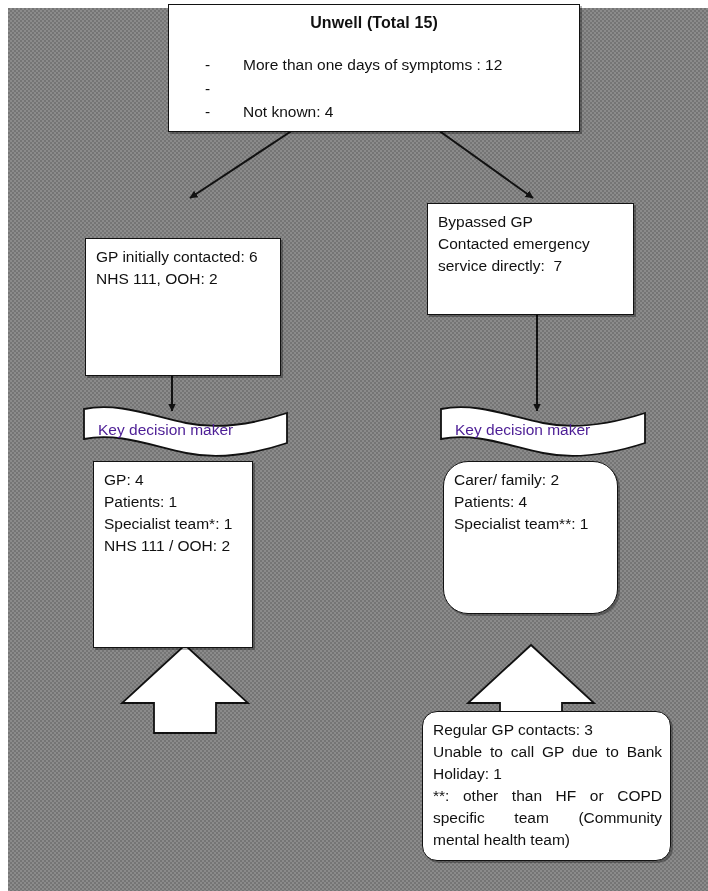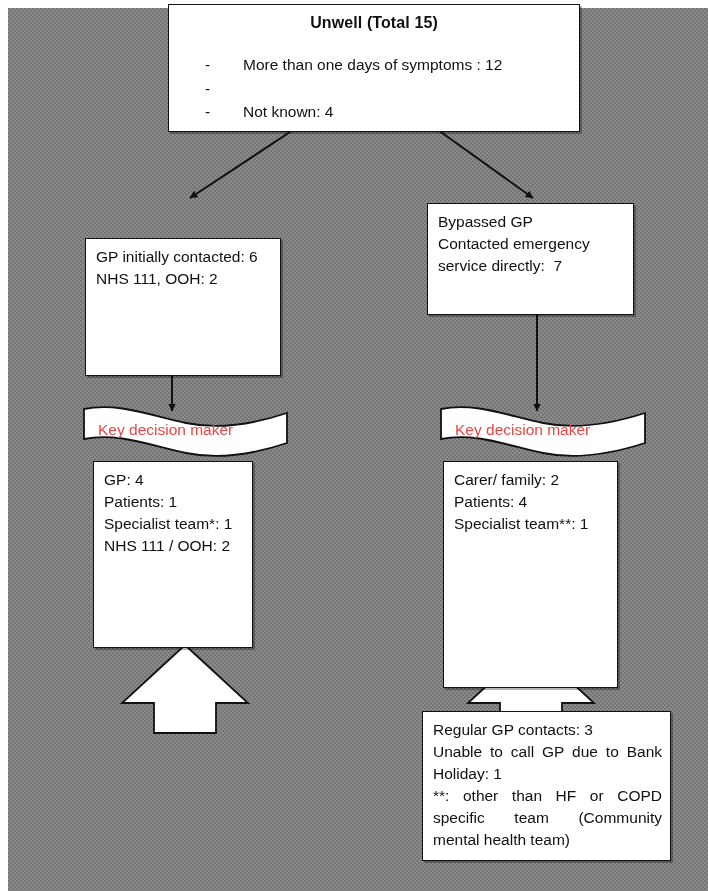--- a/index.html
+++ b/index.html
@@ -66,21 +66,21 @@
   svg.overlay {
     position: absolute;
     left: 0; top: 0;
     width: 708px;
     height: 891px;
     pointer-events: none;
   }
   .banner-label {
     position: absolute;
     font-size: 15.5px;
-    color: #ef4444;
+    color: #4c1d95;
   }
 </style>
 </head>
 <body>
 
 <div id="canvas">
 
   <div id="backdrop"></div>
 
   <svg class="overlay" viewBox="0 0 708 891">
@@ -137,26 +137,26 @@
   <div class="banner-label" style="left:98px; top:421px;">Key decision maker</div>
   <div class="banner-label" style="left:455px; top:421px;">Key decision maker</div>
 
   <div class="box justify" style="left:93px; top:461px; width:160px; height:187px;">
     <div class="txt">GP: 4
 Patients: 1
 Specialist team*: 1
 NHS 111 / OOH: 2</div>
   </div>
 
-  <div class="box justify" style="left:443px; top:461px; width:175px; height:227px;">
+  <div class="box justify" style="left:443px; top:461px; width:175px; height:153px;border-radius:25px;">
     <div class="txt">Carer/ family: 2
 Patients: 4
 Specialist team**: 1</div>
   </div>
 
 
-  <div class="box justify" style="left:422px; top:711px; width:249px; height:150px;">
+  <div class="box justify" style="left:422px; top:711px; width:249px; height:150px;border-radius:15px;">
     <div class="txt">Regular GP contacts: 3
 Unable to call GP due to Bank Holiday: 1
 **: other than HF or COPD specific team (Community mental health team)</div>
   </div>
 
 </div>
 
 </body></html>

